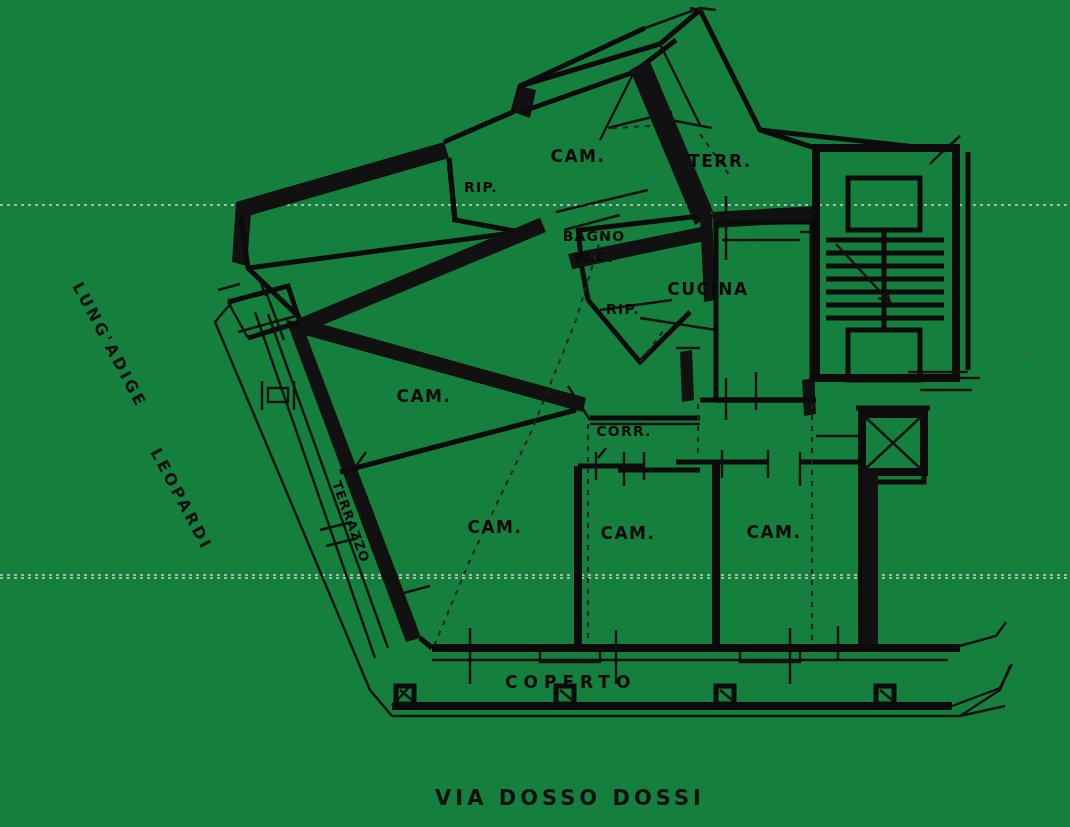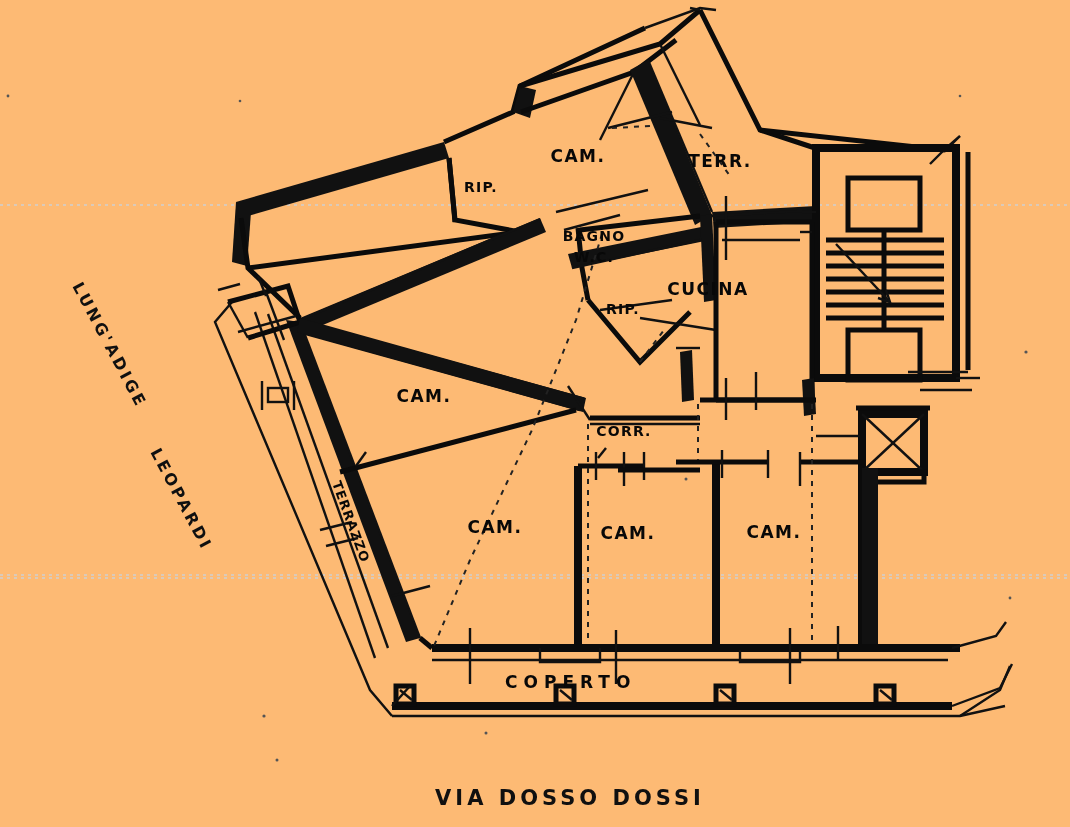--- a/index.html
+++ b/index.html
@@ -1,20 +1,20 @@
 <!DOCTYPE html>
 <html><head>
 <meta charset="utf-8">
 <style>
   html,body{margin:0;padding:0;background:#ffffff;}
   body{
     width:1070px;height:827px;overflow:hidden;position:relative;
     font-family:"DejaVu Sans", sans-serif;
   }
-  #plan-root{position:absolute;inset:0;width:1070px;height:827px;background:#fdba74;}
+  #plan-root{position:absolute;inset:0;width:1070px;height:827px;background:#15803d;}
   svg#floorplan{position:absolute;left:0;top:0;width:1070px;height:827px;display:block;}
 
   
   .rlabel{
     font-family:"DejaVu Sans", sans-serif;
     font-weight:bold;
     fill:#080808;
     letter-spacing:1.5px;
     font-size:17px;
   }

